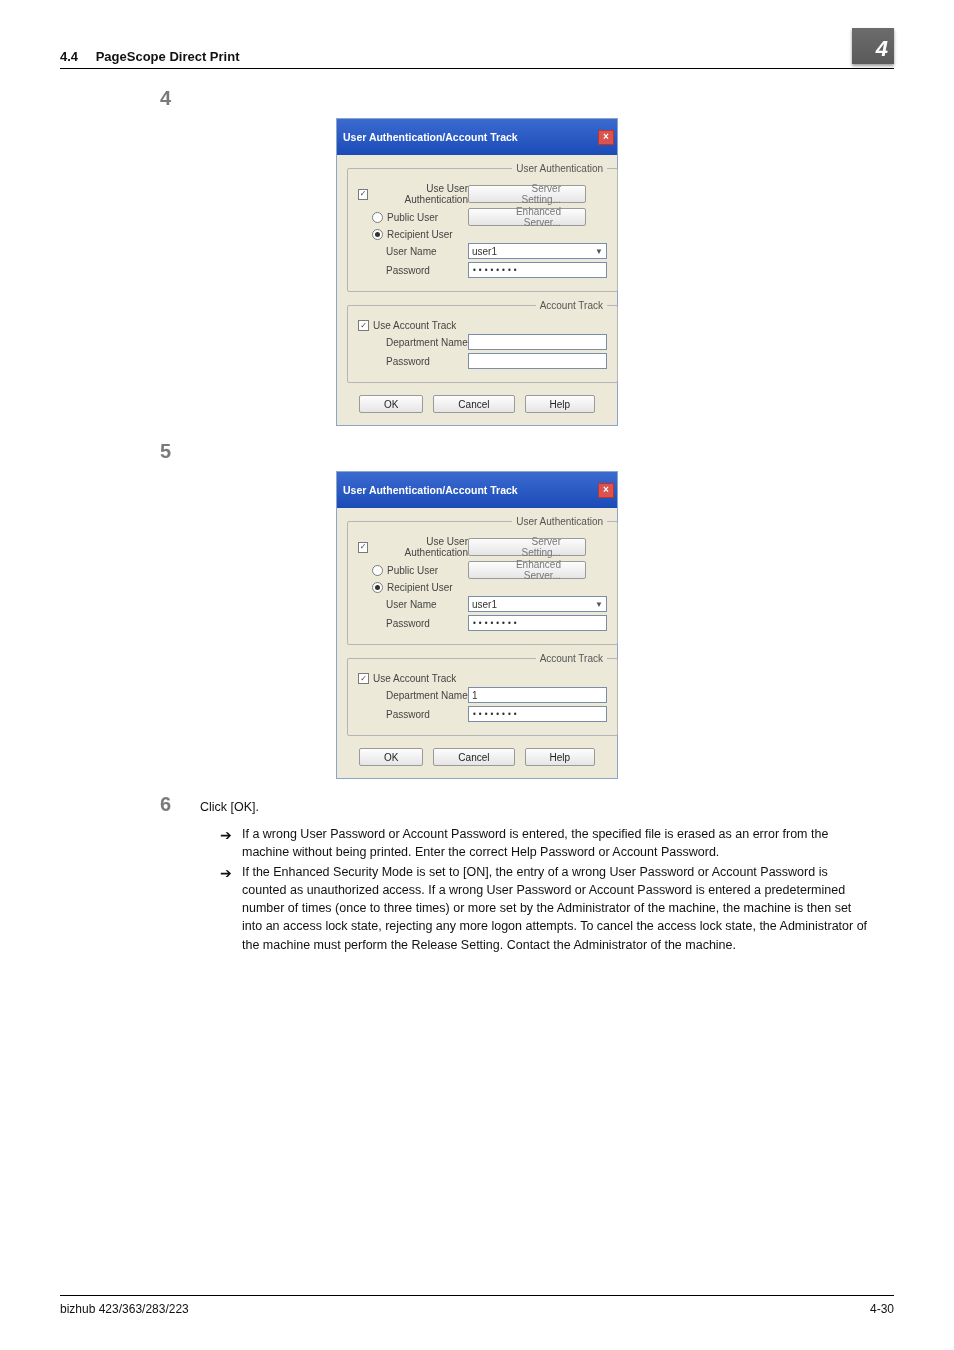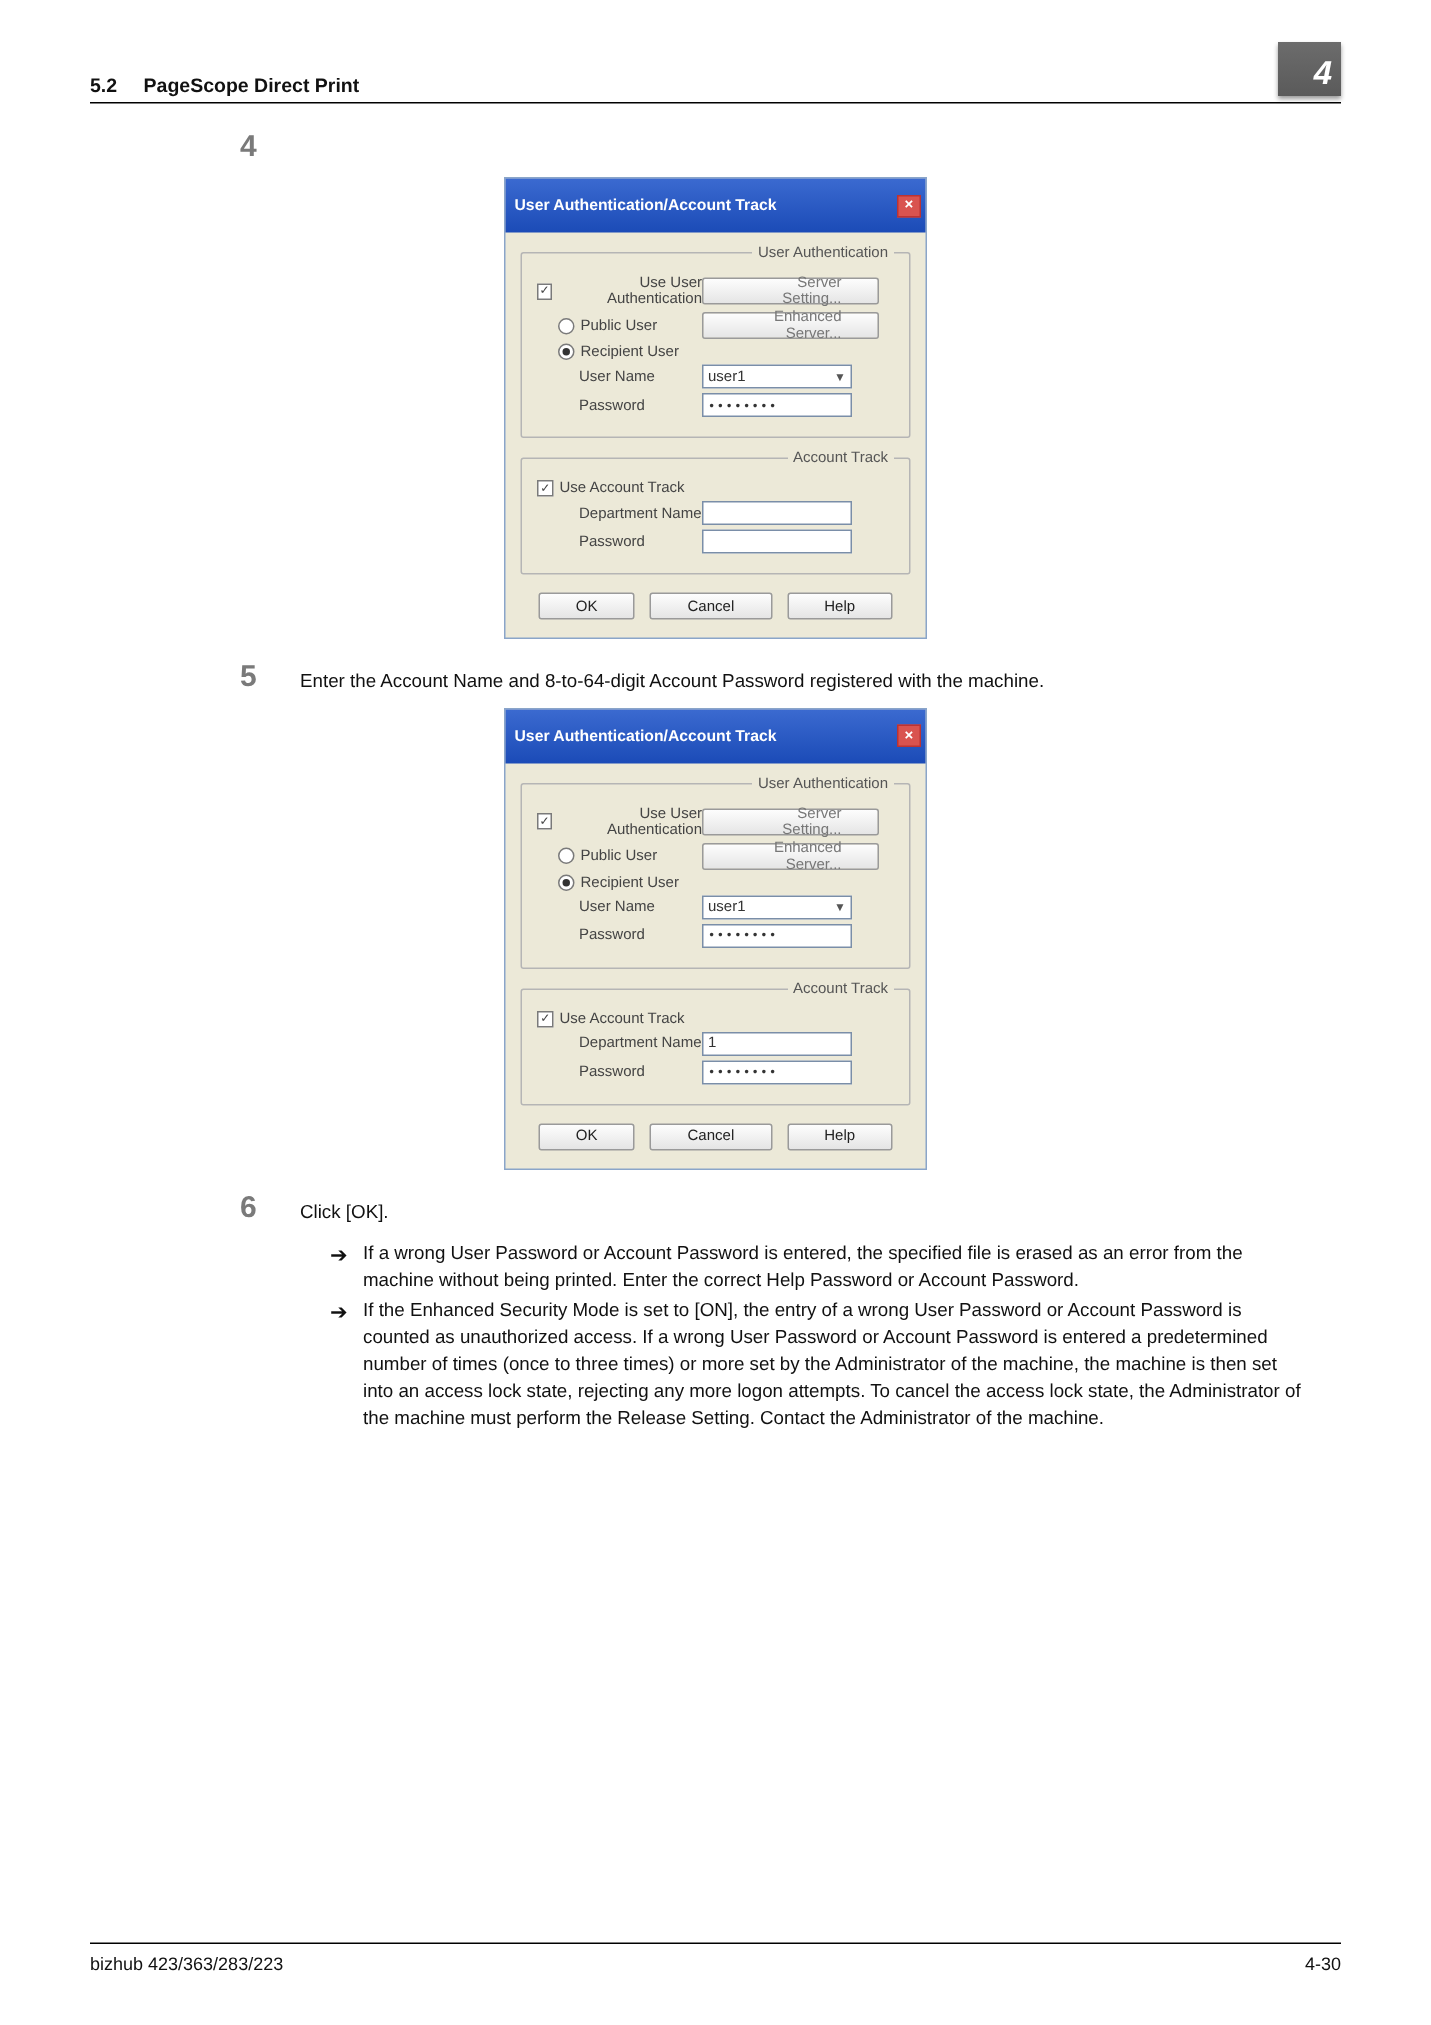--- a/index.html
+++ b/index.html
@@ -23,38 +23,38 @@
   fieldset.group legend { font-size: 10px; padding: 0 4px; color: #555; }
   .row { display: flex; align-items: center; margin: 3px 0; }
   .row .lbl { flex: 0 0 110px; display: flex; align-items: center; gap: 4px; color: #444; }
   .row .lbl.indent { padding-left: 14px; }
   .row .lbl.indent2 { padding-left: 28px; flex: 0 0 110px; }
   .chk, .rad { width: 11px; height: 11px; border: 1px solid #7a7a7a; background: #fff; display: inline-flex; align-items: center; justify-content: center; font-size: 8px; line-height: 1; }
   .rad { border-radius: 50%; }
   .rad .dot { width: 5px; height: 5px; background: #333; border-radius: 50%; }
   .btn { height: 18px; min-width: 60px; border: 1px solid #9a9a9a; background: linear-gradient(#fdfdfd,#e5e5e5); font-size: 10px; color: #777; display: inline-flex; align-items: center; justify-content: center; padding: 0 24px; border-radius: 2px; }
   .btn.wide { width: 118px; }
-  .txt { height: 16px; width: 100px; border: 1px solid #7a8ea8; background: #fff; font-size: 10px; padding: 0 3px; display: flex; align-items: center; justify-content: space-between; color: #333; }
+  .txt { height: 16px; width: 139px; border: 1px solid #7a8ea8; background: #fff; font-size: 10px; padding: 0 3px; display: flex; align-items: center; justify-content: space-between; color: #333; }
   .txt .dd { font-size: 8px; color: #555; }
   .txt.pwd { letter-spacing: 1px; font-family: monospace; font-size: 8px; }
   .dlg-buttons { display: flex; justify-content: center; gap: 10px; padding: 4px 0 2px 0; }
   .dlg-buttons .btn { color: #222; min-width: 60px; }
   .bullets { padding-left: 160px; padding-right: 20px; margin-top: 4px; }
   .bullets .bl { display: flex; font-size: 12.5px; line-height: 1.45; margin: 2px 0; }
   .bullets .arrow { flex: 0 0 22px; font-size: 14px; }
   .footer { position: absolute; bottom: 34px; left: 60px; right: 60px; border-top: 1px solid #000; display: flex; justify-content: space-between; font-size: 12px; padding-top: 6px; }
 </style>
 </head>
 <body>
 
 <div class="page">
 
   <div class="header-row">
     <div class="header-left">
-      <span class="secnum">5.2</span>
+      <span class="secnum">4.4</span>
       <span>PageScope Direct Print</span>
     </div>
     <div class="header-right">
       <div class="chapter-badge">4</div>
     </div>
   </div>
   <hr class="hr">
 
   <div class="step">
     <div class="step-num">4</div>
@@ -124,21 +124,20 @@
           <span class="btn">OK</span>
           <span class="btn">Cancel</span>
           <span class="btn">Help</span>
         </div>
       </div>
     </div>
   </div>
 
   <div class="step">
     <div class="step-num">5</div>
-    <div class="step-text">Enter the Account Name and 8-to-64-digit Account Password registered with the machine.</div>
   </div>
 
   <div class="dialog-wrap">
     <div class="dialog">
       <div class="dlg-title">
         <span>User Authentication/Account Track</span>
         <span class="dlg-close">×</span>
       </div>
       <div class="dlg-body">
         <fieldset class="group">

